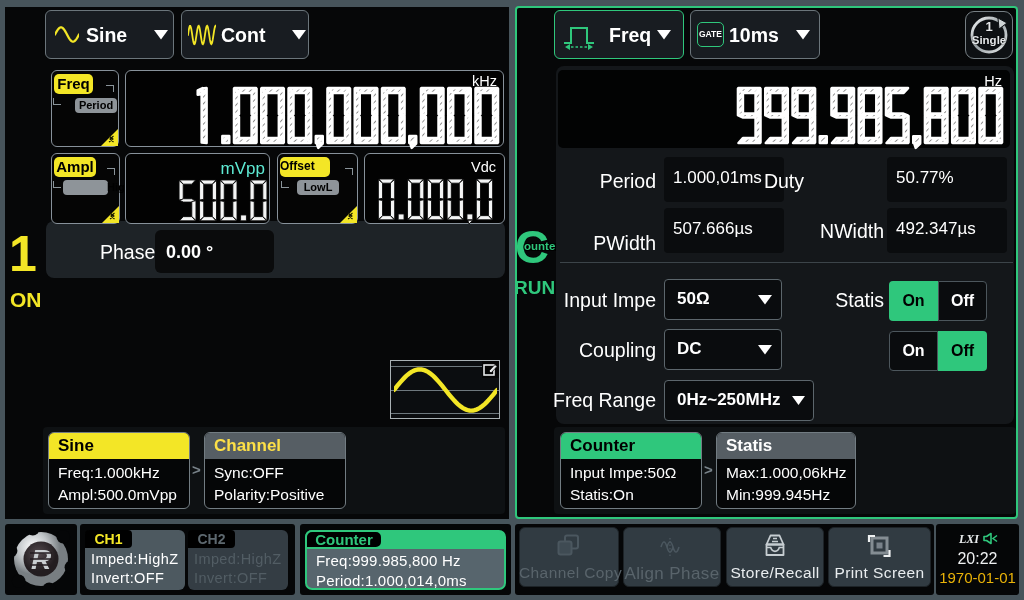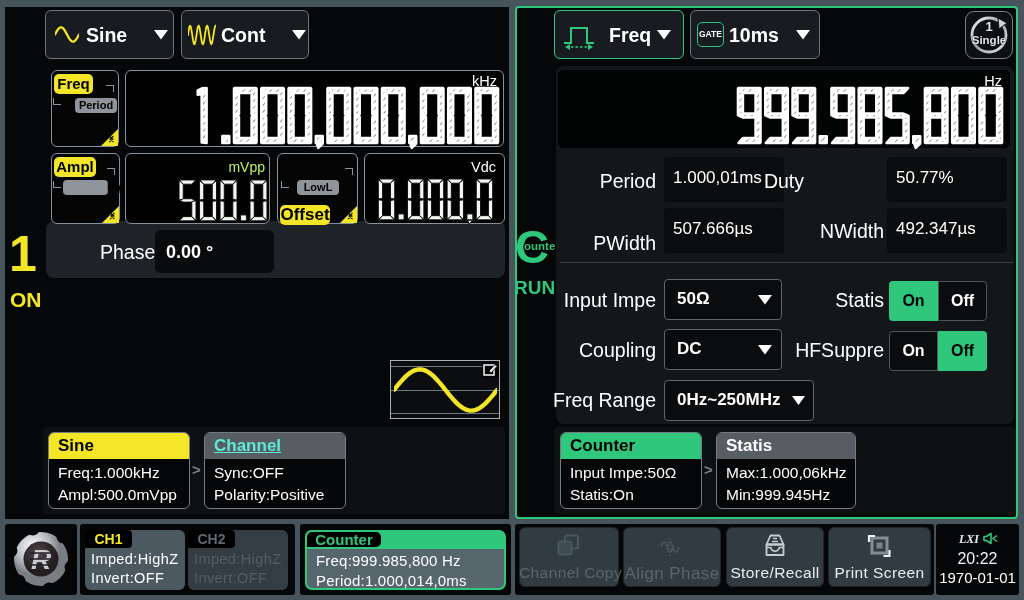--- a/index.html
+++ b/index.html
@@ -55,21 +55,21 @@
 <div style="position:absolute;left:51px;top:153px;width:69px;height:71px;border:1px solid #87919a;border-radius:6px;background:#050505;"></div>
 <div style="position:absolute;left:54px;top:157px;width:42px;height:20px;background:#f3e626;border-radius:5px;color:#000;font-weight:700;font-size:15px;line-height:19px;text-align:center;">Ampl</div>
 <div class="brk" style="left:107px;top:168px;border-top:1.5px solid #8a949a;border-right:1.5px solid #8a949a;"></div>
 <div style="position:absolute;left:63px;top:180px;width:45px;height:15px;background:#8e9499;border-radius:4px;color:#000;font-weight:700;font-size:11px;line-height:14px;text-align:center;padding-left:44px;">HighL</div>
 <div class="brk" style="left:53px;top:181px;border-bottom:1.5px solid #8a949a;border-left:1.5px solid #8a949a;"></div>
 <svg style="position:absolute;left:102px;top:206px" width="17" height="17">
       <path d="M17,0 L17,17 L0,17 Z" fill="#f3e626"></path>
       <path d="M8,7 l4,3 l-4,3 M12.5,7 l-3.6,3 l3.6,3" stroke="#1a1a00" stroke-width="1.1" fill="none"></path>
     </svg>
 <div style="position:absolute;left:125px;top:153px;width:145px;height:71px;border:1px solid #87919a;border-radius:6px;background:#020202;"></div>
-<div style="position:absolute;right:759px;top:159px;font-size:14px;color:#bef264;font-weight:400;white-space:nowrap;margin-left:43px;">mVpp</div>
+<div style="position:absolute;right:759px;top:159px;font-size:17px;color:#5eead4;font-weight:400;white-space:nowrap;margin-left:43px;">mVpp</div>
 <div style="position:absolute;left:177.72px;top:179px;"><svg width="90" height="47" viewBox="-1 -1 90.28 47.20" style="overflow:visible">
         <path d="M0.42,0.00 L16.58,0.00 L12.80,4.20 L4.20,4.20 Z" fill="#f4f5f5" stroke="#0b0b0b" stroke-width="0.9" stroke-linejoin="round"></path>
         <path d="M0.00,0.42 L4.20,4.20 L4.20,19.41 L0.00,20.16 Z" fill="#f4f5f5" stroke="#0b0b0b" stroke-width="0.9" stroke-linejoin="round"></path>
         <path d="M0.63,20.50 L4.41,18.82 L12.59,18.82 L16.37,20.50 L12.59,22.18 L4.41,22.18 Z" fill="#f4f5f5" stroke="#0b0b0b" stroke-width="0.9" stroke-linejoin="round"></path>
         <path d="M17.00,20.84 L17.00,40.58 L12.80,36.80 L12.80,21.59 Z" fill="#f4f5f5" stroke="#0b0b0b" stroke-width="0.9" stroke-linejoin="round"></path>
         <path d="M0.42,41.00 L4.20,36.80 L12.80,36.80 L16.58,41.00 Z" fill="#f4f5f5" stroke="#0b0b0b" stroke-width="0.9" stroke-linejoin="round"></path>
         <path d="M21.02,0.00 L37.18,0.00 L33.40,4.20 L24.80,4.20 Z" fill="#f4f5f5" stroke="#0b0b0b" stroke-width="0.9" stroke-linejoin="round"></path>
         <path d="M37.60,0.42 L37.60,20.16 L33.40,19.41 L33.40,4.20 Z" fill="#f4f5f5" stroke="#0b0b0b" stroke-width="0.9" stroke-linejoin="round"></path>
         <path d="M37.60,20.84 L37.60,40.58 L33.40,36.80 L33.40,21.59 Z" fill="#f4f5f5" stroke="#0b0b0b" stroke-width="0.9" stroke-linejoin="round"></path>
         <path d="M21.02,41.00 L24.80,36.80 L33.40,36.80 L37.18,41.00 Z" fill="#f4f5f5" stroke="#0b0b0b" stroke-width="0.9" stroke-linejoin="round"></path>
@@ -83,21 +83,21 @@
         <path d="M41.20,0.42 L45.40,4.20 L45.40,19.41 L41.20,20.16 Z" fill="#f4f5f5" stroke="#0b0b0b" stroke-width="0.9" stroke-linejoin="round"></path>
         <path d="M61.80,35.12 h5.88 v5.88 h-5.88 Z" fill="#f4f5f5" stroke="#0b0b0b" stroke-width="0.9" stroke-linejoin="round"></path>
         <path d="M71.70,0.00 L87.86,0.00 L84.08,4.20 L75.48,4.20 Z" fill="#f4f5f5" stroke="#0b0b0b" stroke-width="0.9" stroke-linejoin="round"></path>
         <path d="M88.28,0.42 L88.28,20.16 L84.08,19.41 L84.08,4.20 Z" fill="#f4f5f5" stroke="#0b0b0b" stroke-width="0.9" stroke-linejoin="round"></path>
         <path d="M88.28,20.84 L88.28,40.58 L84.08,36.80 L84.08,21.59 Z" fill="#f4f5f5" stroke="#0b0b0b" stroke-width="0.9" stroke-linejoin="round"></path>
         <path d="M71.70,41.00 L75.48,36.80 L84.08,36.80 L87.86,41.00 Z" fill="#f4f5f5" stroke="#0b0b0b" stroke-width="0.9" stroke-linejoin="round"></path>
         <path d="M71.28,20.84 L75.48,21.59 L75.48,36.80 L71.28,40.58 Z" fill="#f4f5f5" stroke="#0b0b0b" stroke-width="0.9" stroke-linejoin="round"></path>
         <path d="M71.28,0.42 L75.48,4.20 L75.48,19.41 L71.28,20.16 Z" fill="#f4f5f5" stroke="#0b0b0b" stroke-width="0.9" stroke-linejoin="round"></path>
       </svg></div>
 <div style="position:absolute;left:277px;top:153px;width:81px;height:71px;border:1px solid #87919a;border-radius:6px;background:#050505;"></div>
-<div style="position:absolute;left:280px;top:157px;width:50px;height:20px;background:#f3e626;border-radius:5px;color:#000;font-weight:700;font-size:17px;line-height:19px;text-align:center;margin-top:48px;">Offset</div>
+<div style="position:absolute;left:280px;top:157px;width:50px;height:20px;background:#f3e626;border-radius:5px;color:#000;font-weight:700;font-size:12px;line-height:19px;">Offset</div>
 <div class="brk" style="left:345px;top:168px;border-top:1.5px solid #8a949a;border-right:1.5px solid #8a949a;"></div>
 <div style="position:absolute;left:297px;top:180px;width:42px;height:15px;background:#8e9499;border-radius:4px;color:#000;font-weight:700;font-size:11px;line-height:14px;text-align:center;">LowL</div>
 <div class="brk" style="left:281px;top:181px;border-bottom:1.5px solid #8a949a;border-left:1.5px solid #8a949a;"></div>
 <svg style="position:absolute;left:340px;top:206px" width="17" height="17">
       <path d="M17,0 L17,17 L0,17 Z" fill="#f3e626"></path>
       <path d="M8,7 l4,3 l-4,3 M12.5,7 l-3.6,3 l3.6,3" stroke="#1a1a00" stroke-width="1.1" fill="none"></path>
     </svg>
 <div style="position:absolute;left:364px;top:153px;width:141px;height:71px;border:1px solid #87919a;border-radius:6px;background:#020202;"></div>
 <div style="position:absolute;right:528px;top:159px;font-size:14.5px;color:#fff;font-weight:400;white-space:nowrap;">Vdc</div>
 <div style="position:absolute;left:377.24px;top:178px;"><svg width="117" height="47" viewBox="-1 -1 116.76 47.20" style="overflow:visible">
@@ -150,21 +150,21 @@
       <rect x="1" y="3" width="10" height="10" fill="none" stroke="#e8eaeb" stroke-width="1.6"></rect>
       <path d="M6,9 L12,2.5 L14,4.5 L8,11 Z" fill="#e8eaeb" stroke="#050505" stroke-width="0.8"></path>
     </svg>
 <div style="position:absolute;left:43px;top:427px;width:462px;height:87px;background:#0e1113;border-radius:4px;"></div>
 <div class="card" style="left:48px;top:432px;width:142px;height:77px;">
       <div class="chdr" style="background:#f3e626;color:#000;">Sine</div>
       <div class="cbody">Freq:1.000kHz<br>Ampl:500.0mVpp</div>
     </div>
 <div style="position:absolute;left:192px;top:461px;font-size:15px;color:#79838a;font-weight:700;white-space:nowrap;">&gt;</div>
 <div class="card" style="left:204px;top:432px;width:142px;height:77px;">
-      <div class="chdr" style="background:#565e64;color:#5eead4;text-decoration:underline;">Channel</div>
+      <div class="chdr" style="background:#565e64;color:#fde047;">Channel</div>
       <div class="cbody">Sync:OFF<br>Polarity:Positive</div>
     </div>
 <div style="position:absolute;left:515px;top:6px;width:503px;height:513px;background:#060708;border:2px solid #2fc77c;border-radius:4px;"></div>
 <div style="position:absolute;left:515px;top:219px;font-size:47px;color:#2fc77c;font-weight:700;white-space:nowrap;">C</div>
 <div style="position:absolute;left:524px;top:240px;font-size:11.5px;color:#2fc77c;font-weight:700;white-space:nowrap;text-shadow:1px 1px 0 #000,-1px 1px 0 #000,1px -1px 0 #000,-1px -1px 0 #000;">ounter</div>
 <div style="position:absolute;left:514px;top:277px;font-size:19px;color:#2fc77c;font-weight:700;white-space:nowrap;">RUN</div>
 <div class="dd" style="left:554px;top:10px;width:130px;height:49px;border-color:#2fc77c;"></div>
 <svg style="position:absolute;left:561px;top:17px" width="40" height="36">
       <path d="M3,26 h7 v-15 h16 v15 h7" fill="none" stroke="#2fc77c" stroke-width="2"></path>
       <path d="M10,30 h16" stroke="#2fc77c" stroke-width="1.6" stroke-dasharray="2.5,2"></path>
@@ -221,21 +221,20 @@
       <path d="M0,0 L14,0 L7,9.5 Z" fill="#fff"></path>
     </svg>
 <div style="position:absolute;left:684px;top:289px;width:200px;text-align:right;font-size:19.5px;color:#fff;white-space:nowrap;">Statis</div>
 <div style="position:absolute;left:889px;top:281px;width:49px;height:40px;background:#2fc77c;border-radius:4px 0 0 4px;color:#000;font-weight:700;font-size:16px;text-align:center;line-height:40px;">On</div>
 <div style="position:absolute;left:938px;top:281px;width:49px;height:40px;background:#0a0c0e;border:1px solid #4c565c;border-radius:0 4px 4px 0;color:#fff;font-weight:700;font-size:16px;text-align:center;line-height:38px;">Off</div>
 <div style="position:absolute;left:456px;top:339px;width:200px;text-align:right;font-size:19.5px;color:#fff;white-space:nowrap;">Coupling</div>
 <div class="dbox" style="left:664px;top:329px;width:118px;height:41px;">DC</div>
 <svg style="position:absolute;left:758px;top:345px" width="14" height="9.5">
       <path d="M0,0 L14,0 L7,9.5 Z" fill="#fff"></path>
     </svg>
-<div style="position:absolute;left:684px;top:339px;width:200px;text-align:right;font-size:19.5px;color:#fff;white-space:nowrap;">HFSuppre</div>
 <div style="position:absolute;left:889px;top:331px;width:49px;height:40px;background:#0a0c0e;border:1px solid #4c565c;border-radius:4px 0 0 4px;color:#fff;font-weight:700;font-size:16px;text-align:center;line-height:38px;">On</div>
 <div style="position:absolute;left:938px;top:331px;width:49px;height:40px;background:#2fc77c;border-radius:0 4px 4px 0;color:#000;font-weight:700;font-size:16px;text-align:center;line-height:40px;">Off</div>
 <div style="position:absolute;left:456px;top:389px;width:200px;text-align:right;font-size:19.5px;color:#fff;white-space:nowrap;">Freq Range</div>
 <div class="dbox" style="left:664px;top:380px;width:150px;height:41px;">0Hz~250MHz</div>
 <svg style="position:absolute;left:792px;top:396px" width="13" height="9">
       <path d="M0,0 L13,0 L6.5,9 Z" fill="#fff"></path>
     </svg>
 <div style="position:absolute;left:554px;top:427px;width:462px;height:87px;background:#0e1113;border-radius:4px;"></div>
 <div class="card" style="left:560px;top:432px;width:142px;height:77px;">
       <div class="chdr" style="background:#2fc77c;color:#000;">Counter</div>
@@ -315,13 +314,13 @@
       <rect x="10.5" y="9.5" width="6" height="6" fill="#79828a"></rect>
       <path d="M3,9 v-6 h6 M23.5,17 v6 h-6" fill="none" stroke="#eef1f2" stroke-width="2.2"></path>
     </svg>
 <div style="position:absolute;left:828px;top:564px;width:103px;text-align:center;font-size:15.5px;color:#e9edef;letter-spacing:0.4px;white-space:nowrap;">Print Screen</div>
 <div style="position:absolute;left:959px;top:532px;font-size:12px;color:#e8ebec;font-weight:400;white-space:nowrap;"><i style="font-weight:700;font-family:Liberation Serif">LXI</i></div>
 <svg style="position:absolute;left:983px;top:532px" width="16" height="13">
       <path d="M8,1.5 L8,11.5 L3.5,8.5 H1 V4.5 h2.5 Z" fill="none" stroke="#2fc77c" stroke-width="1.6" stroke-linejoin="round"></path>
       <path d="M14,3.5 l-4,3 l4,3" stroke="#2fc77c" stroke-width="1.5" fill="none"></path>
     </svg>
 <div style="position:absolute;left:936px;top:550px;width:83px;text-align:center;font-size:16px;color:#eef0f1;">20:22</div>
-<div style="position:absolute;left:936px;top:569px;width:83px;text-align:center;font-size:15px;color:#ffffff;">1970-01-01</div>
+<div style="position:absolute;left:936px;top:569px;width:83px;text-align:center;font-size:15px;color:#eab308;">1970-01-01</div>
 </div>
 </body></html>

